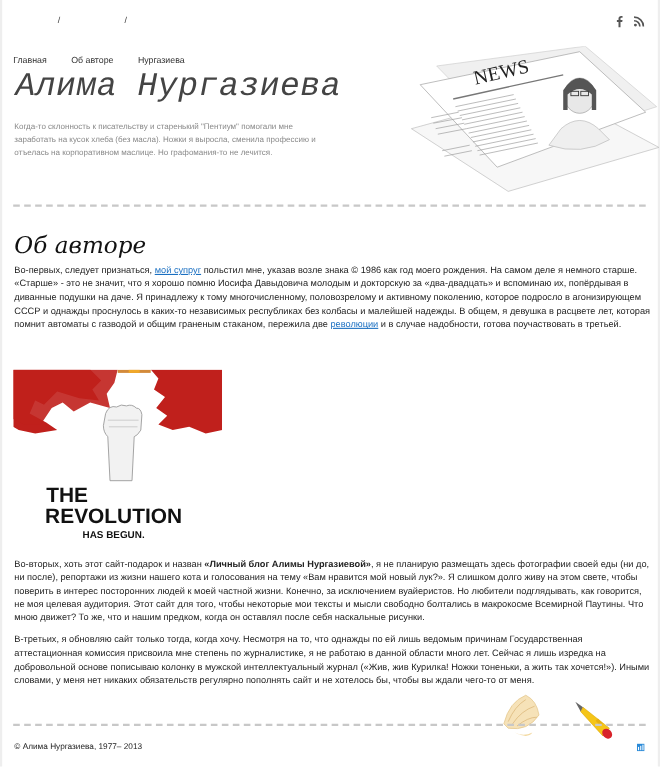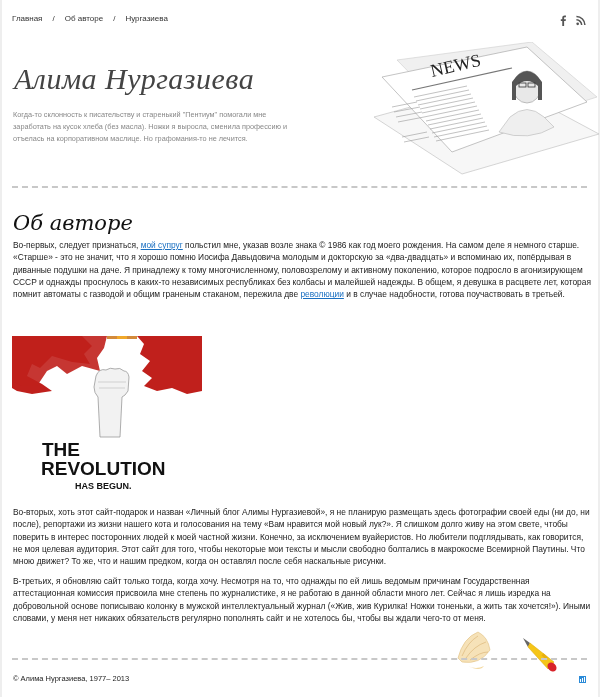--- a/index.html
+++ b/index.html
@@ -10,29 +10,29 @@
     position: relative;
   }
   .page-edge-left { position: absolute; left: 0; top: 0; width: 2px; height: 697px; background: #eeeeee; }
   .page-edge-right { position: absolute; right: 0; top: 0; width: 2px; height: 697px; background: #eeeeee; }
 
   .topnav {
     position: absolute; left: 12px; top: 14px;
     font-size: 8px; color: #333;
     display: flex; gap: 0;
   }
-  .topnav a { color: #333; text-decoration: none; }
+  .topnav a { color: #333; text-decoration: none; margin-top: 36px; }
   .topnav .sep { margin: 0 10px; color: #333; }
 
   .social { position: absolute; right: 14px; top: 12px; display: flex; gap: 8px; align-items: center; }
   .social .ico { width: 10px; height: 11px; display: inline-block; }
 
   .site-title {
     position: absolute; left: 14px; top: 62px;
-    font-family: Liberation Serif, serif;
+    font-family: Liberation Mono, monospace;
     font-style: italic;
     font-size: 30px; color: #444; letter-spacing: 0.5px;
     font-weight: normal;
   }
   .tagline {
     position: absolute; left: 13px; top: 109px; width: 290px;
     font-size: 7.3px; line-height: 12px; color: #888;
   }
 
   .news-img { position: absolute; left: 362px; top: 42px; width: 240px; height: 135px; }
@@ -47,21 +47,21 @@
     font-family: "DejaVu Serif", "Liberation Serif", serif;
     font-style: italic; font-weight: normal;
     font-size: 21px; color: #111;
   }
 
   .para {
     position: absolute; left: 13px; width: 578px;
     font-size: 8.4px; line-height: 12.3px; color: #222;
   }
   .para a { color: #1a6fc1; }
-  .para b { font-weight: normal; }
+  .para b { font-weight: bold; }
 
   .rev-img { position: absolute; left: 12px; top: 336px; width: 190px; height: 160px; overflow: hidden; }
 
   .shavings { position: absolute; left: 448px; top: 628px; width: 50px; height: 48px; }
   .pencil { position: absolute; left: 520px; top: 635px; width: 45px; height: 40px; }
 
   .footer-text {
     position: absolute; left: 13px; top: 674px;
     font-size: 7.5px; color: #222;
   }

